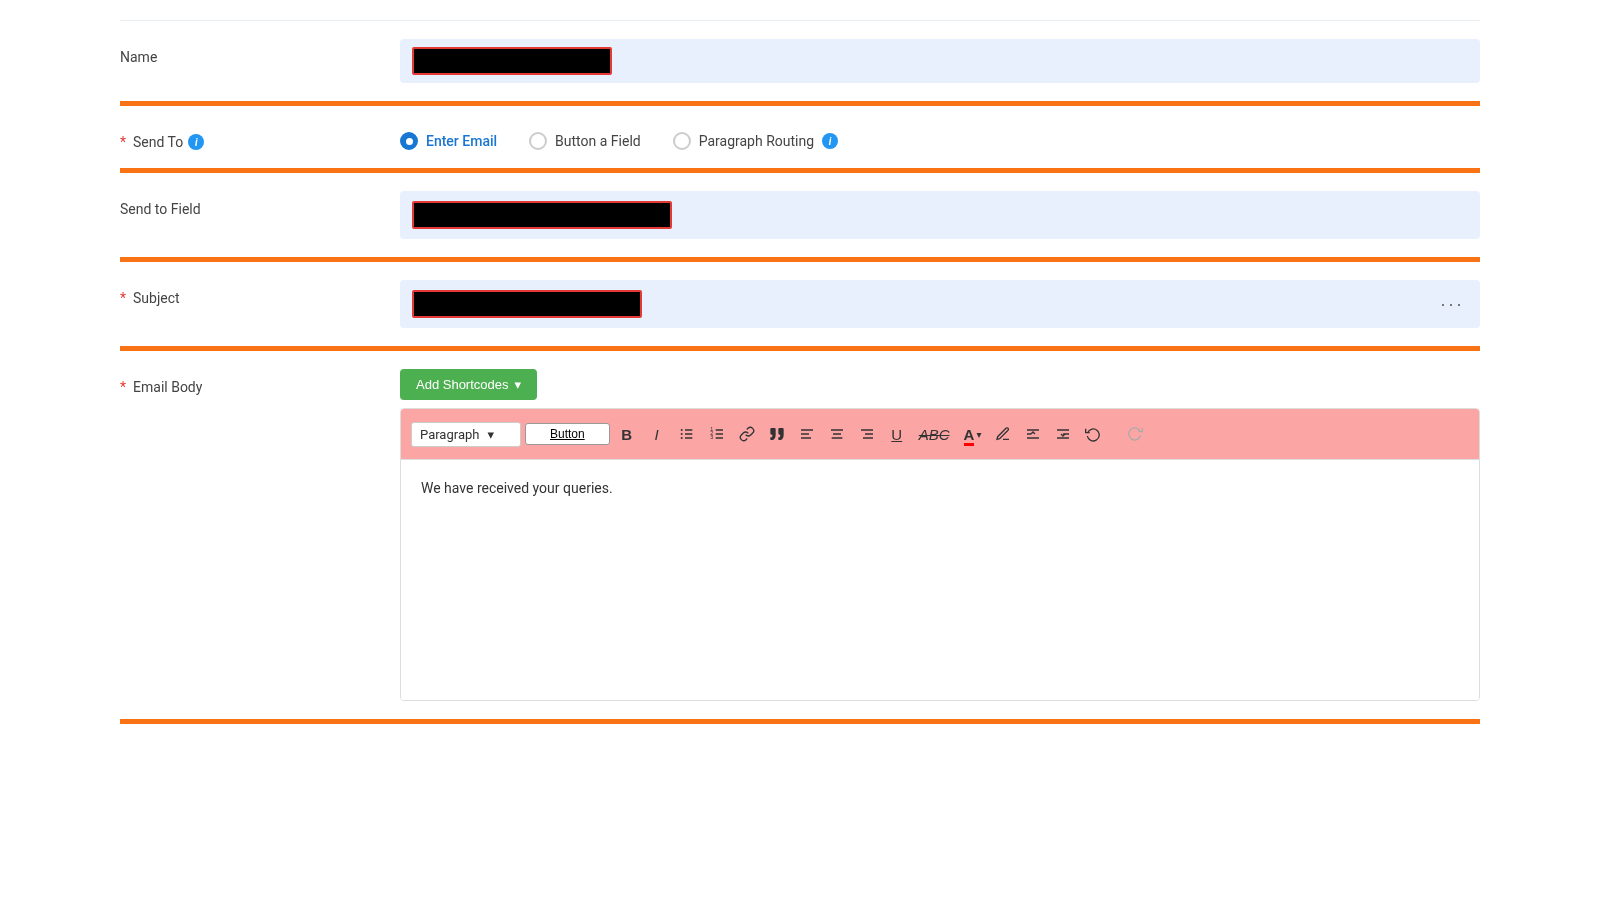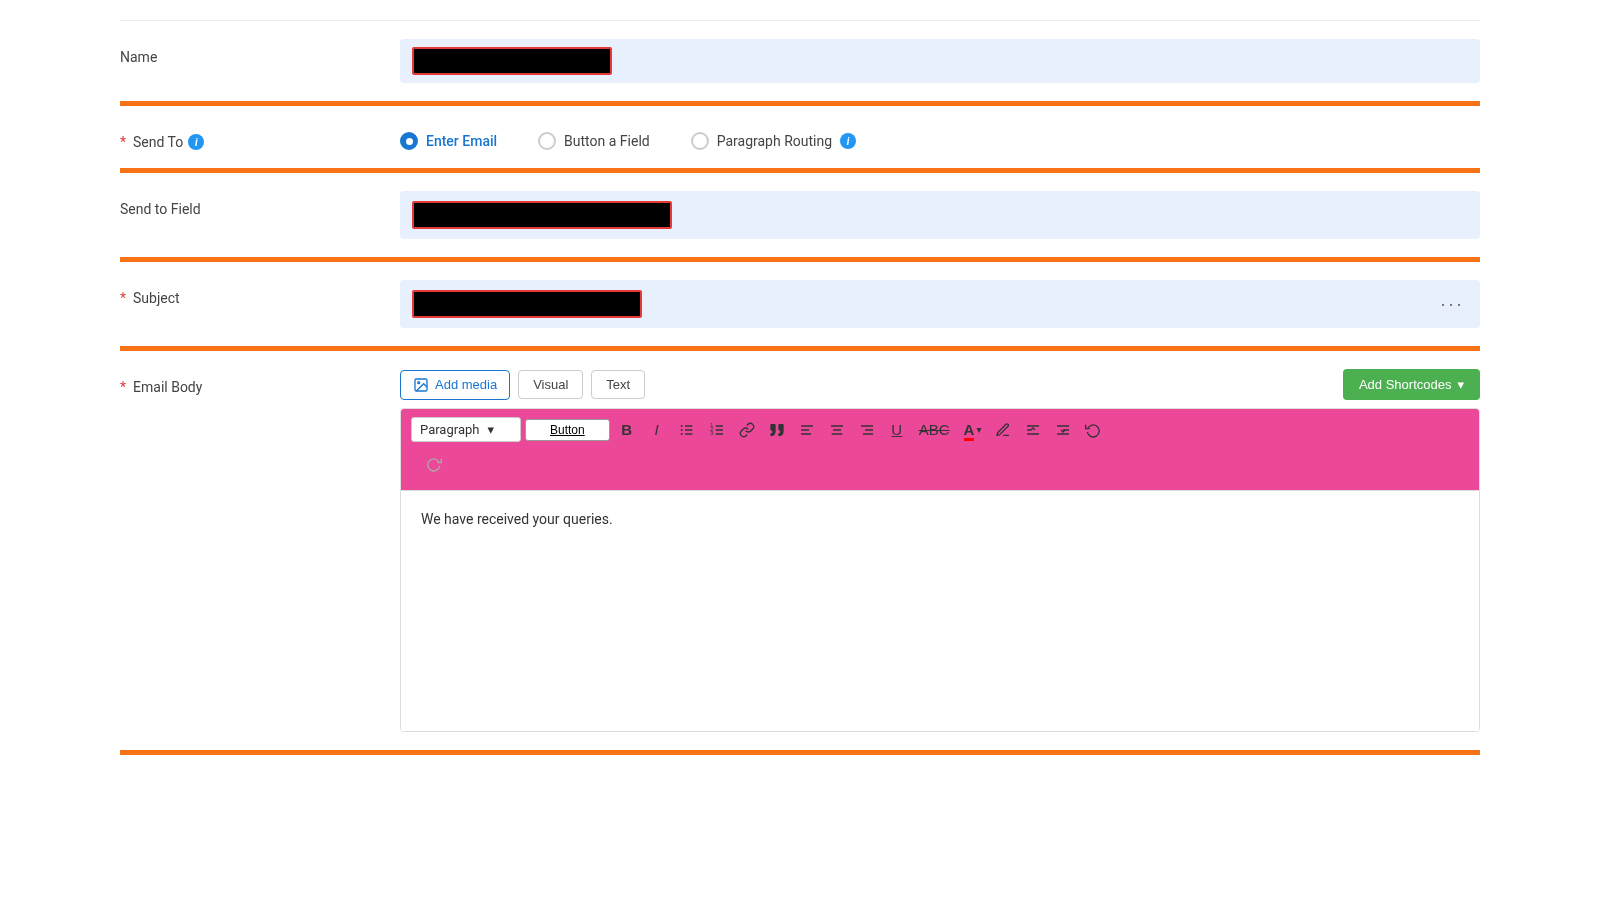--- a/index.html
+++ b/index.html
@@ -79,21 +79,21 @@
       background: #000;
       height: 28px;
       width: 230px;
       border: 2px solid #e53935;
       border-radius: 2px;
     }
     
     .radio-group {
       display: flex;
       align-items: flex-end;
-      gap: 41px;
+      gap: 32px;
       padding-top: 8px;
     }
     .radio-option {
       display: flex;
       align-items: center;
       gap: 8px;
       cursor: pointer;
     }
     .radio-circle {
       width: 18px;
@@ -199,25 +199,25 @@
       font-size: 13px;
       cursor: pointer;
       font-weight: 500;
     }
     .editor-wrapper {
       border: 1px solid #ddd;
       border-radius: 4px;
       overflow: hidden;
     }
     .editor-toolbar {
-      background: #ec4899;
+      background: #fca5a5;
       border-bottom: 1px solid #ddd;
       padding: 8px 10px;
       display: flex;
-      flex-direction: column;
+      flex-direction: row;
       gap: 6px;
     }
     .toolbar-row {
       display: flex;
       align-items: center;
       gap: 4px;
     }
     .format-select {
       border: 1px solid #ccc;
       background: white;
@@ -336,36 +336,20 @@
     </div>
   </div>
 
   <div class="form-row">
     <div class="form-label">
       <span class="required">*</span>
       <span>Email Body</span>
     </div>
     <div class="form-content email-body-content">
       <div class="email-body-toolbar-top">
-        <div class="toolbar-left">
-          <button class="add-media-btn">
-            <svg width="16" height="16" viewBox="0 0 24 24" fill="none" stroke="#1976d2" stroke-width="2">
-              <rect x="3" y="3" width="18" height="18" rx="2"></rect>
-              <circle cx="8.5" cy="8.5" r="1.5"></circle>
-              <polyline points="21 15 16 10 5 21"></polyline>
-            </svg>
-            <span>Add media</span>
-          </button>
-          <button class="tab-btn">
-            <span>Visual</span>
-          </button>
-          <button class="tab-btn">
-            <span>Text</span>
-          </button>
-        </div>
         <button class="add-shortcodes-btn">
           <span>Add Shortcodes</span>
           <span>▾</span>
         </button>
       </div>
 
       <div class="editor-wrapper">
         <div class="editor-toolbar">
           <div class="toolbar-row">
 
@@ -444,21 +428,21 @@
                   <line x1="9" y1="12" x2="21" y2="12"></line>
                   <line x1="6" y1="18" x2="21" y2="18"></line>
               </svg>
             </button>
 
             <button class="toolbar-icon-btn" title="Underline">
               <span style="text-decoration:underline; font-weight:500;">U</span>
             </button>
 
             <button class="toolbar-icon-btn" title="Strikethrough">
-              <span style="text-decoration:line-through;">ABC</span>
+              <span style="text-decoration:line-through;font-style:italic;">ABC</span>
             </button>
 
             <button class="toolbar-icon-btn color-btn" title="Text Color">
               <span style="position:relative;">
                 <span style="font-weight:bold;">A</span>
                 <span style="position:absolute;bottom:-3px;left:0;right:0;height:3px;background:red;"></span>
               </span>
               <span style="font-size:10px;">▾</span>
             </button>
 

